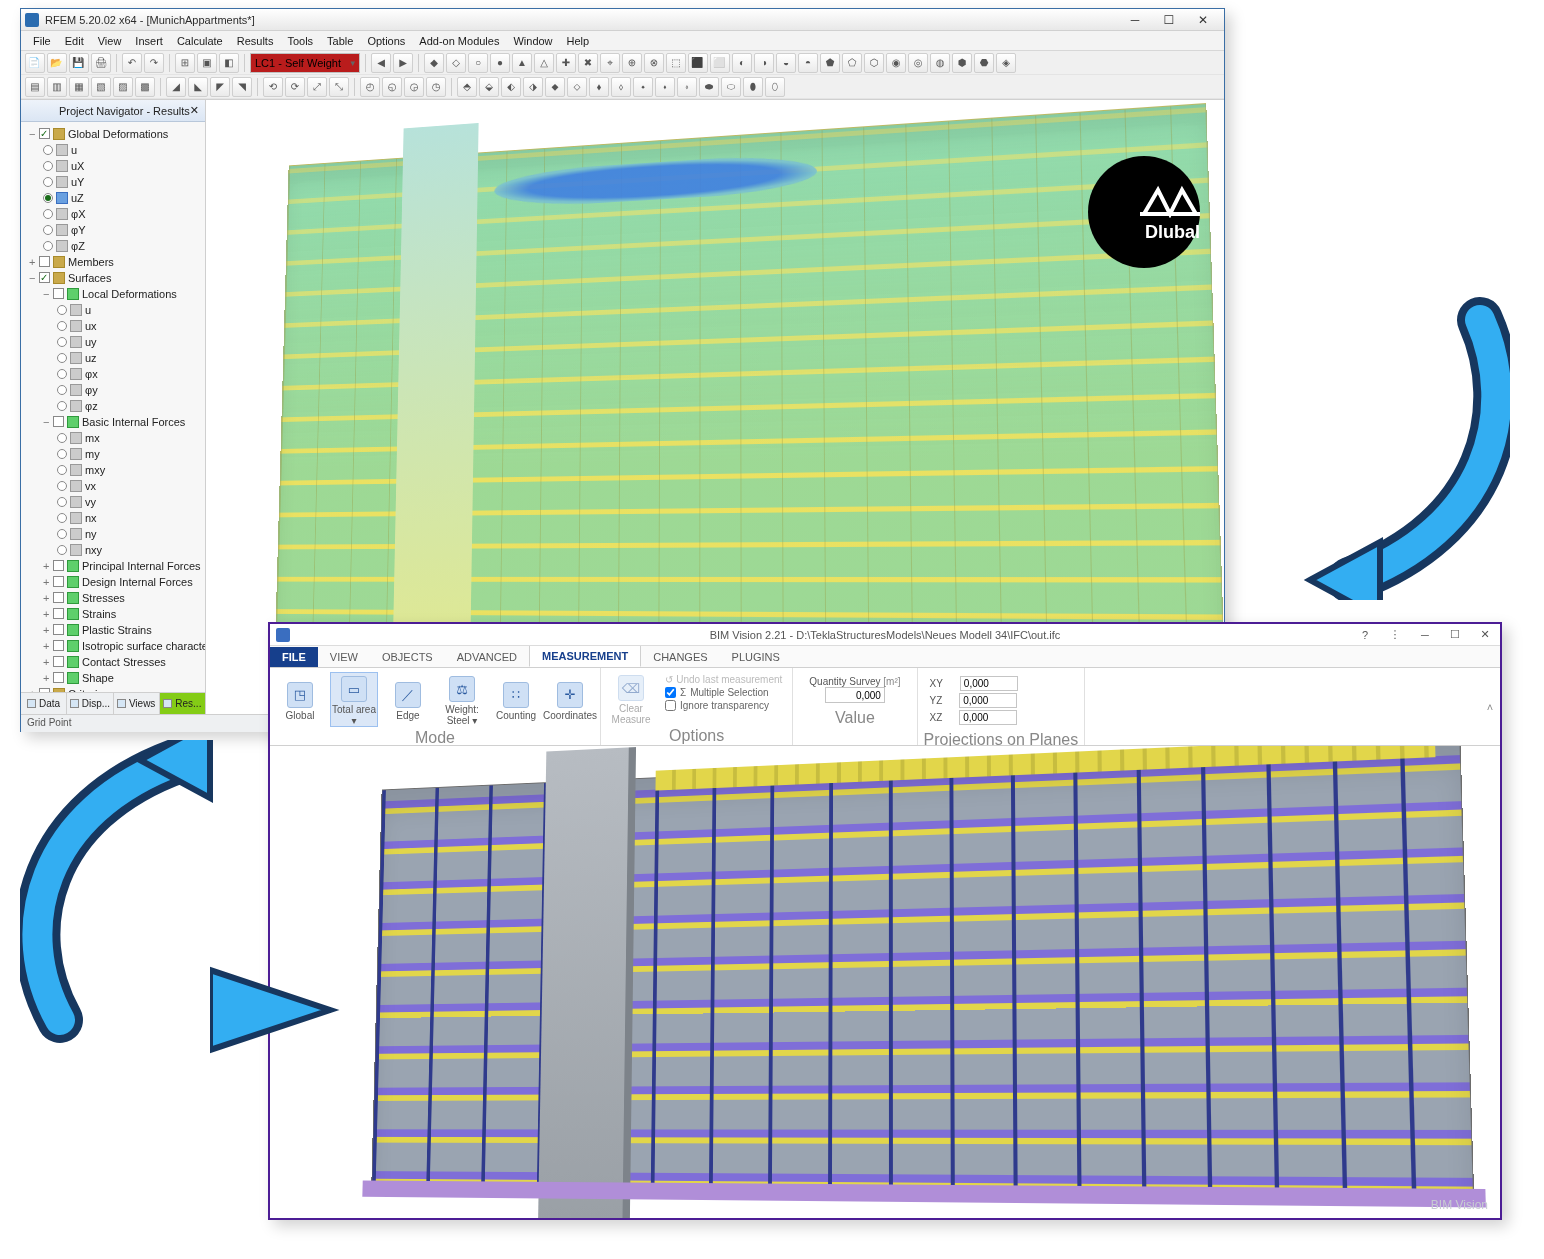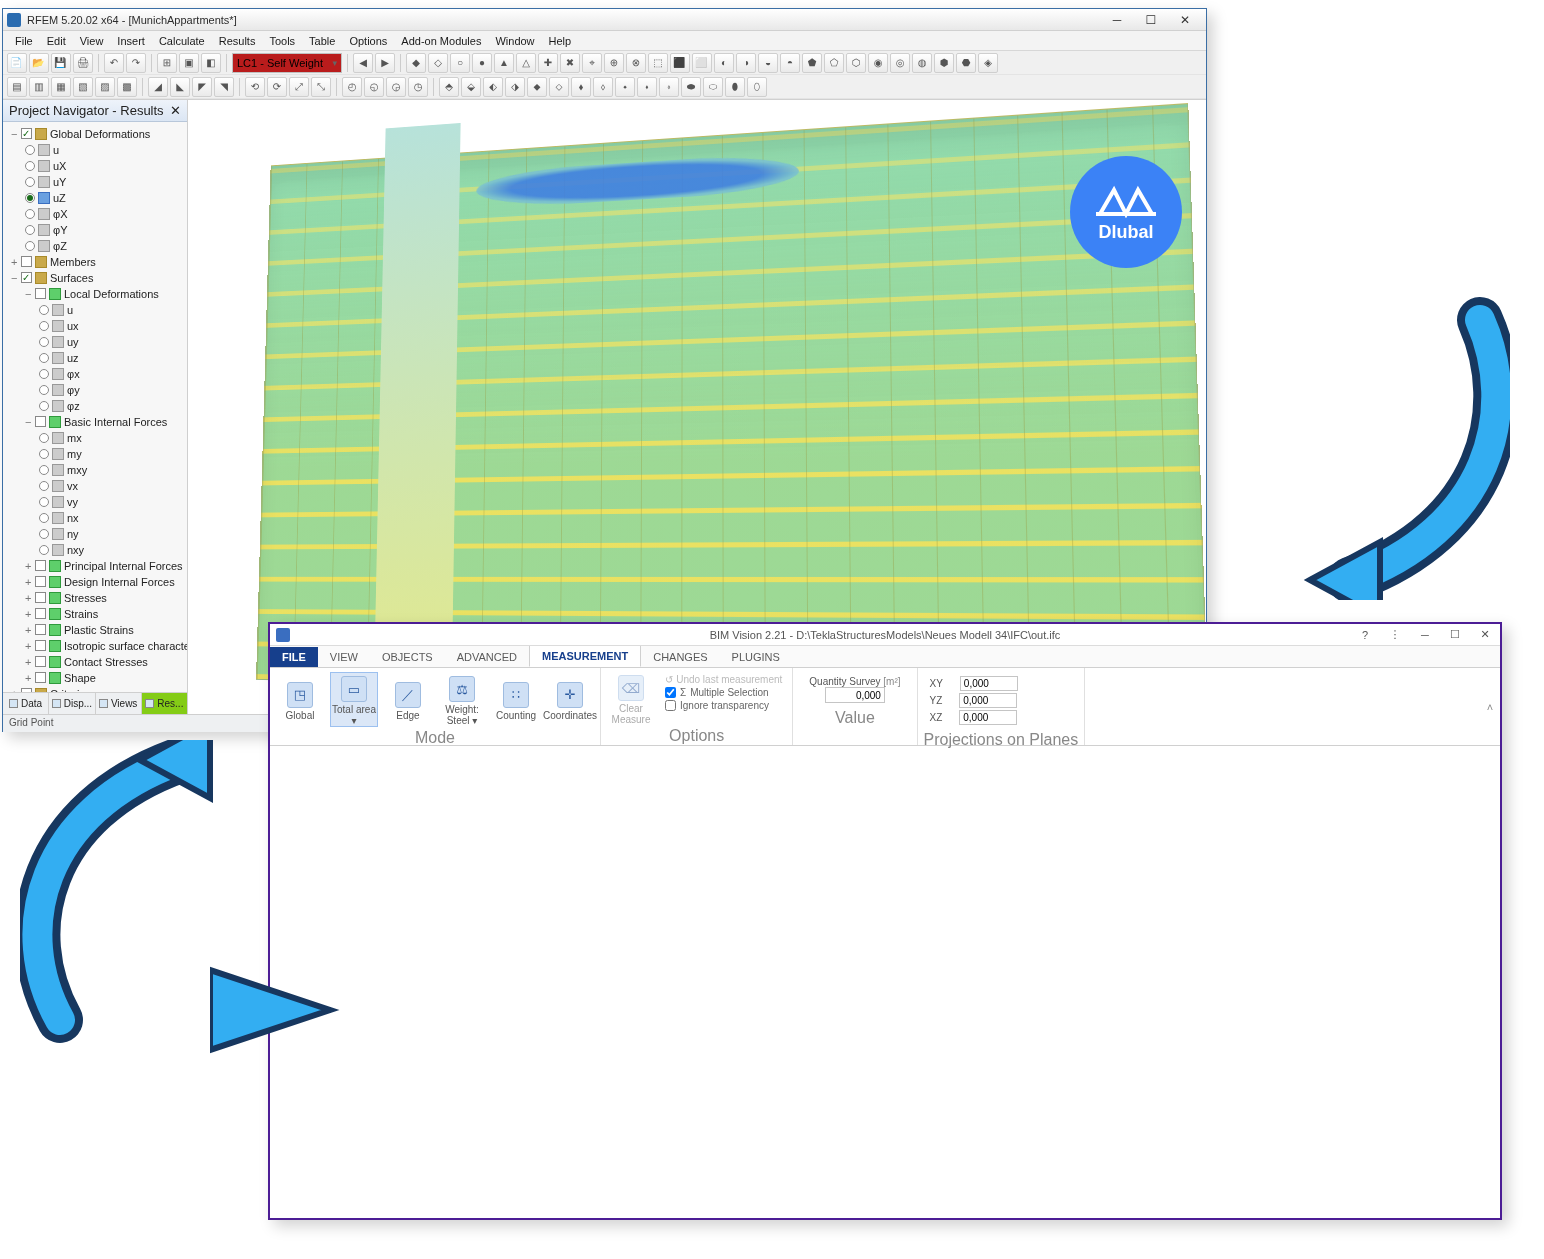--- a/index.html
+++ b/index.html
@@ -1,20 +1,20 @@
 <!DOCTYPE html>
 <html><head>
 <meta charset="utf-8">
 <style>
   * { box-sizing: border-box; margin: 0; padding: 0; font-family: "Segoe UI", Tahoma, sans-serif; }
   body { width: 1544px; height: 1259px; background: #ffffff; position: relative; overflow: hidden; }
 
   
   .rfem-window {
-    position: absolute; left: 2px; top: 8px; width: 1205px; height: 724px;
+    position: absolute; left: 20px; top: 8px; width: 1205px; height: 724px;
     border: 1px solid #3a6ea5; background: #f4f4f4; box-shadow: 6px 6px 14px rgba(0,0,0,.18);
   }
   .rfem-titlebar {
     height: 22px; background: linear-gradient(#ffffff,#e8e8e8); display: flex; align-items: center;
     padding: 0 4px; font-size: 11px; color: #2b2b2b; border-bottom:1px solid #d0d0d0;
   }
   .rfem-titlebar .appicon { width: 14px; height: 14px; margin-right: 6px; background:#2b6cb0; border-radius:2px; }
   .rfem-titlebar .spacer { flex: 1; }
   .rfem-titlebar .winbtn { width: 34px; height: 20px; display:flex; align-items:center; justify-content:center; font-size:12px; color:#333; }
 
@@ -29,21 +29,21 @@
   .tbtn { width:20px; height:20px; background:linear-gradient(#ffffff,#eaeaea); border:1px solid #cfcfcf; border-radius:2px; display:flex;align-items:center;justify-content:center;font-size:10px;color:#555;}
   .tsep { width:1px; height:18px; background:#ccc; margin:0 3px; }
   .tcombo { height:20px; border:1px solid #c0c0c0; background:#b91c1c; font-size:11px; padding:0 16px 0 4px; display:flex;align-items:center; position:relative; min-width:110px;}
   .tcombo:after{content:"▾"; position:absolute; right:4px; color:#666; font-size:9px;}
 
   .rfem-body { display:flex; height: calc(100% - 22px - 20px - 48px - 18px); }
   .rfem-nav {
     width: 185px; background:#f7f7f7; border-right:1px solid #cfcfcf; font-size:11px; color:#222;
     display:flex; flex-direction:column;
   }
-  .rfem-nav-title { height:22px; background:linear-gradient(#eef3fa,#dbe6f4); border-bottom:1px solid #b8c7da; padding:3px 6px; font-size:13px; display:flex; align-items:center; justify-content:space-between;}
+  .rfem-nav-title { height:22px; background:linear-gradient(#eef3fa,#dbe6f4); border-bottom:1px solid #b8c7da; padding:3px 6px; font-size:11px; display:flex; align-items:center; justify-content:flex-end;}
   .tree { flex:1; overflow:auto; padding:4px 2px 4px 6px; line-height: 16px; }
   .tree ul { list-style:none; padding-left: 14px; }
   .tree > ul { padding-left: 2px; }
   .tree li { white-space: nowrap; }
   .tw { display:inline-block; width:10px; color:#777; cursor:default; }
   .tchk { display:inline-block; width:11px; height:11px; border:1px solid #888; background:#fff; margin-right:3px; vertical-align:-1px; position:relative;}
   .tchk.checked:after{content:"✓"; position:absolute; top:-3px; left:0; font-size:10px; color:#1a6d1a;}
   .trad { display:inline-block; width:10px; height:10px; border:1px solid #888; border-radius:50%; background:#fff; margin-right:3px; vertical-align:-1px; position:relative;}
   .trad.sel:after{content:""; position:absolute; top:1px;left:1px;width:6px;height:6px;border-radius:50%;background:#1a6d1a;}
   .ticon { display:inline-block; width:12px;height:12px;margin-right:3px;vertical-align:-2px;background:#c9a94a;border:1px solid #a88a2a;}
@@ -70,21 +70,21 @@
     border:1px solid rgba(160,160,100,.6);
   }
   .model-green .pool{position:absolute; top:4%; left:25%; width:36%; height:7%; background:radial-gradient(ellipse at center,#3f7fe0 0%,#3f7fe0 55%, #7ac0cf 70%); border-radius:50%/70%; opacity:.9;}
   .model-green .tower{position:absolute; top:-6%; left:14%; width:9%; height:112%; background:linear-gradient(#b7e2da,#e4e98a);}
   .model-green:before,.model-green:after{content:"";position:absolute;inset:0;}
   .model-green:before{background:repeating-linear-gradient(90deg, rgba(150,150,60,.35) 0 1px, transparent 1px 42px);} 
   .rfem-statusbar{height:18px;background:#eef0f2;border-top:1px solid #cfcfcf;font-size:10px;color:#555;padding:2px 6px;}
   
   .dlubal-badge{
     position:absolute; right:24px; top:56px; width:112px;height:112px;border-radius:50%;
-    background:#3b82f6; color:#fff; display:flex;flex-direction:column;align-items:center;justify-content:center;
+    background:#000000; color:#fff; display:flex;flex-direction:column;align-items:flex-end;justify-content:center;
     font-weight:600; font-size:18px;
   }
   .dlubal-badge svg{margin-bottom:4px;}
 
   
   .bim-window{
     position:absolute; left:268px; top:622px; width:1234px; height:598px;
     border:2px solid #4c1d95; background:#fff; box-shadow: 6px 6px 14px rgba(0,0,0,.18);
   }
   .bim-titlebar{
@@ -452,20 +452,28 @@
             <span>XZ</span>
             <input value="0,000" style="">
           </div>
       </div>
       <div class="glabel">Projections on Planes</div>
     </div>
 
     <div class="collapse-chevron">˄</div>
   </div>
 
+  <div class="bim-viewport">
+    <div class="model-color">
+      <div class="roof"></div>
+      <div class="tower"></div>
+      <div class="base"></div>
+    </div>
+    <div class="bim-watermark">BIM Vision</div>
+  </div>
 </div>
 
 <svg class="arrow" style="left:1190px;top:280px" width="320" height="320" viewBox="0 0 320 320">
   <path d="M290 40 C 330 130, 300 250, 160 300" fill="none" stroke="#17375f" stroke-width="46" stroke-linecap="round"></path>
   <path d="M290 40 C 330 130, 300 250, 160 300" fill="none" stroke="#33aef2" stroke-width="30" stroke-linecap="round"></path>
   <polygon points="120,300 190,262 190,338" fill="#33aef2" stroke="#17375f" stroke-width="6"></polygon>
 </svg>
 
 <svg class="arrow" style="left:20px;top:740px" width="320" height="320" viewBox="0 0 320 320">
   <path d="M40 280 C -10 190, 20 70, 160 20" fill="none" stroke="#17375f" stroke-width="46" stroke-linecap="round"></path>

